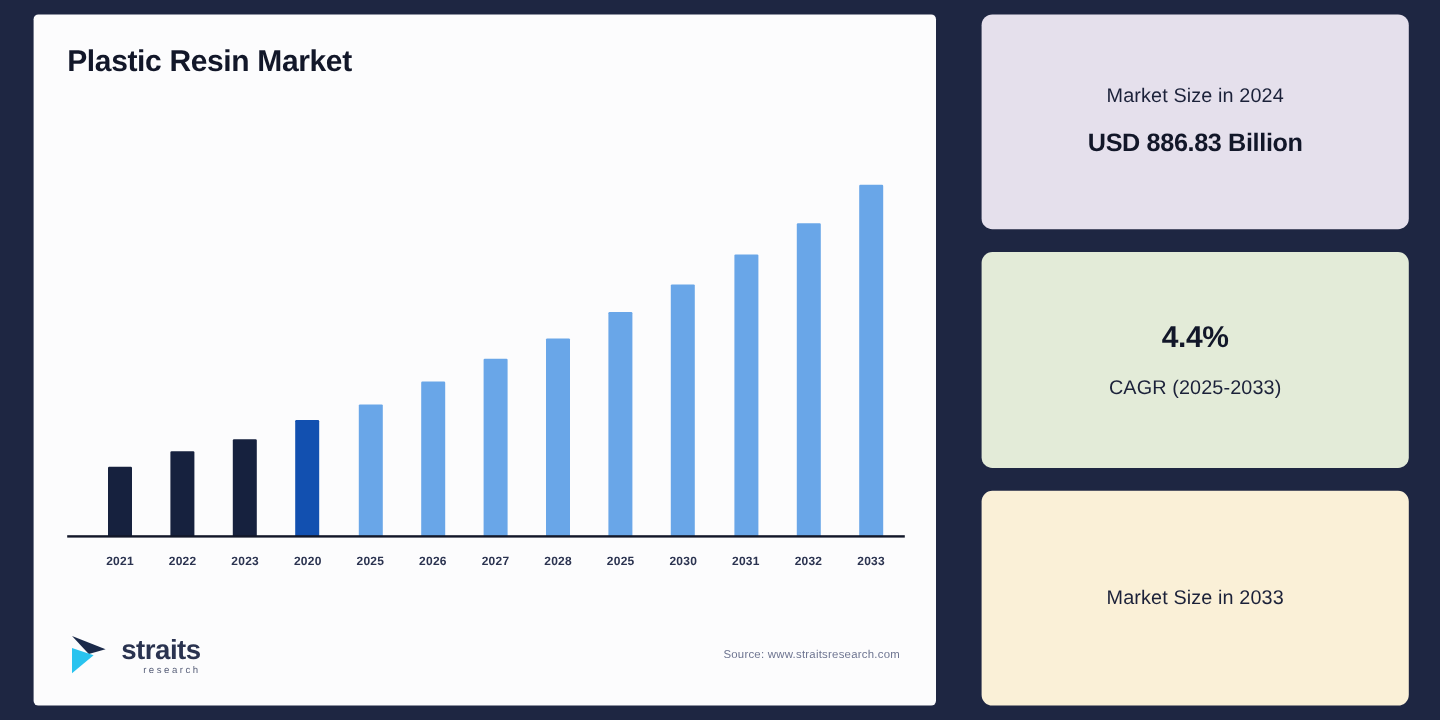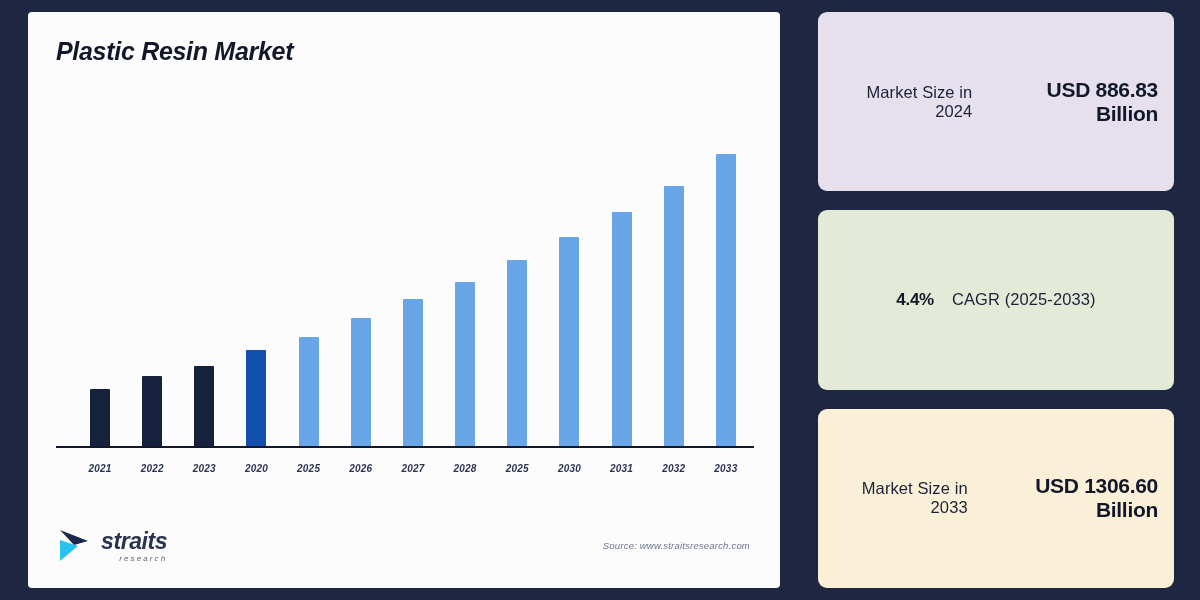--- a/index.html
+++ b/index.html
@@ -22,21 +22,20 @@
   
   .chart-panel {
     background: #fcfcfd;
     border-radius: 4px;
     width: 752px;
     flex: 0 0 752px;
     position: relative;
     padding: 26px 28px 0 28px;
     display: flex;
     flex-direction: column;
-    font-style: italic;
   }
 
   .chart-title {
     font-size: 25px;
     font-weight: bold;
     color: #121729;
     letter-spacing: -0.3px;
     line-height: 1.1;
   }
 
@@ -157,46 +156,46 @@
     display: flex;
     flex-direction: column;
     gap: 19px;
     padding-right: 2px;
   }
 
   .stat-card {
     flex: 1 1 0;
     border-radius: 9px;
     display: flex;
-    flex-direction: row;
+    flex-direction: column;
     align-items: center;
     justify-content: center;
     gap: 18px;
-    text-align: right;
+    text-align: center;
     padding: 10px 16px;
   }
 
   .card-lavender { background: #e5e0ec; }
   .card-green    { background: #e3ebd8; }
   .card-cream    { background: #faf0d7; }
 
   .card-small {
     font-size: 16.5px;
     color: #1b2139;
     letter-spacing: 0.1px;
   }
 
   .card-big {
     font-size: 21px;
     font-weight: bold;
     color: #121729;
     letter-spacing: -0.3px;
   }
 
-  .card-big.pct { font-size: 17px; }
+  .card-big.pct { font-size: 25px; }
 </style>
 </head>
 <body>
 
 <div class="chart-panel">
 
   <div class="chart-title">Plastic Resin Market</div>
 
   <div class="plot-area">
     <div class="bars-row" id="bars-row">
@@ -278,15 +277,14 @@
     <div class="stat-card card-lavender">
       <div class="card-small">Market Size in 2024</div>
       <div class="card-big">USD 886.83 Billion</div>
     </div>
     <div class="stat-card card-green">
       <div class="card-big pct">4.4%</div>
       <div class="card-small">CAGR (2025-2033)</div>
     </div>
     <div class="stat-card card-cream">
       <div class="card-small">Market Size in 2033</div>
-      <div class="card-big">USD 1306.60 Billion</div>
     </div>
   </div>
 
 </body></html>

